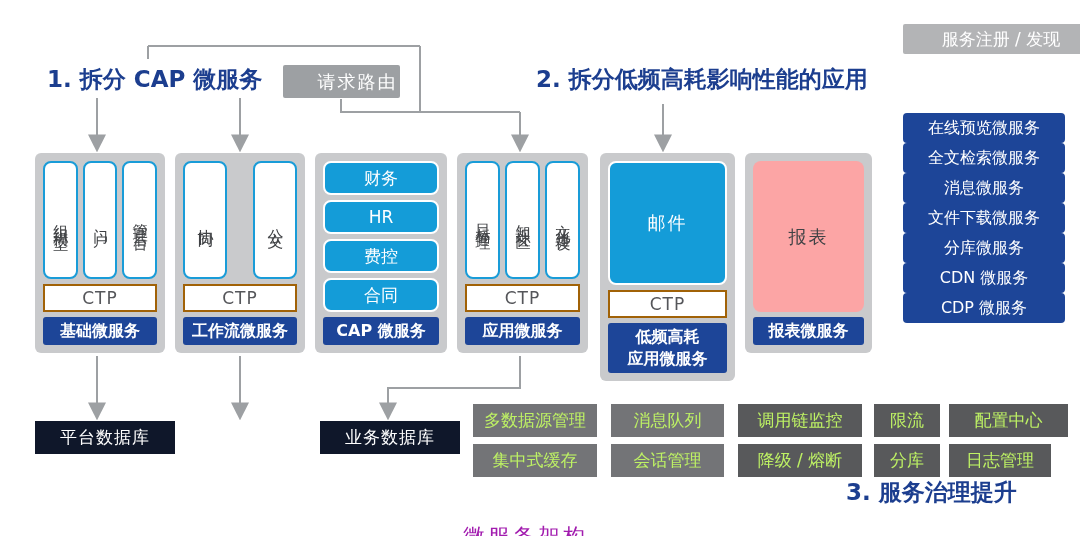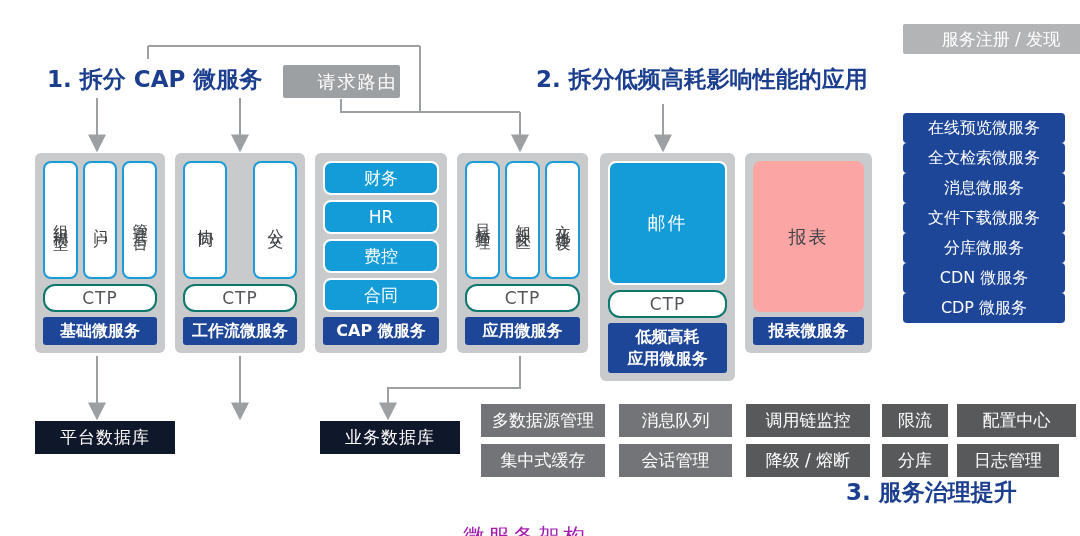--- a/index.html
+++ b/index.html
@@ -20,34 +20,34 @@
               font-size:16px; border-radius:4px; }
 
   .group { background:#c9cacc; border-radius:6px; padding:8px; display:flex; flex-direction:column; gap:5px; }
   .vrow { display:flex; gap:5px; flex:1; }
   .vrow.spread { justify-content:space-between; }
   .vbox { background:#fff; border:2px solid #199cd8; border-radius:8px; flex:1;
           display:flex; align-items:center; justify-content:center;
           writing-mode:vertical-lr; text-orientation:upright;
           font-size:15px; color:#404245; letter-spacing:4px; }
   .vbox.wide { flex:0 0 44px; font-size:16px; }
-  .ctp { background:#fff; border:2px solid #0f766e; border-radius:12px; height:28px; flex:0 0 28px;
+  .ctp { background:#fff; border:2px solid #a16207; border-radius:0; height:28px; flex:0 0 28px;
          display:flex; align-items:center; justify-content:center; font-size:17px; color:#55565a; letter-spacing:1px; }
   .glabel { background:#1d4598; color:#fff; border-radius:3px; height:28px; flex:0 0 28px;
             display:flex; align-items:center; justify-content:center; font-size:16px; font-weight:bold; }
   .glabel.tall { height:50px; flex:0 0 50px; flex-direction:column; line-height:1.35; }
   .cyanbox { background:#149cd8; border:2px solid #fff; color:#fff; border-radius:8px; flex:1;
              display:flex; align-items:center; justify-content:center; font-size:17px; }
   .cyanbox.big { font-size:18px; letter-spacing:2px; }
   .plainbox { background:#fca5a5; border-radius:8px; flex:1; display:flex; align-items:center; justify-content:center;
               font-size:18px; color:#404245; letter-spacing:2px; }
 
   .db { background:#0f172a; color:#fff; height:33px; display:flex; align-items:center; justify-content:center;
         font-size:17px; letter-spacing:1px; }
-  .gov { color:#ffffff; height:33px; display:flex; align-items:center; justify-content:center; font-size:17px;margin-left:8px; }
+  .gov { color:#bef264; height:33px; display:flex; align-items:center; justify-content:center; font-size:17px; }
   .gov-light { background:#737477; }
   .gov-dark { background:#58595b; }
 
   .caption { color:#a21caf; font-size:22px; letter-spacing:3px;margin-top:24px; }
   svg.lines { pointer-events:none; }
 </style>
 </head>
 <body>
 
 <div class="canvas">

